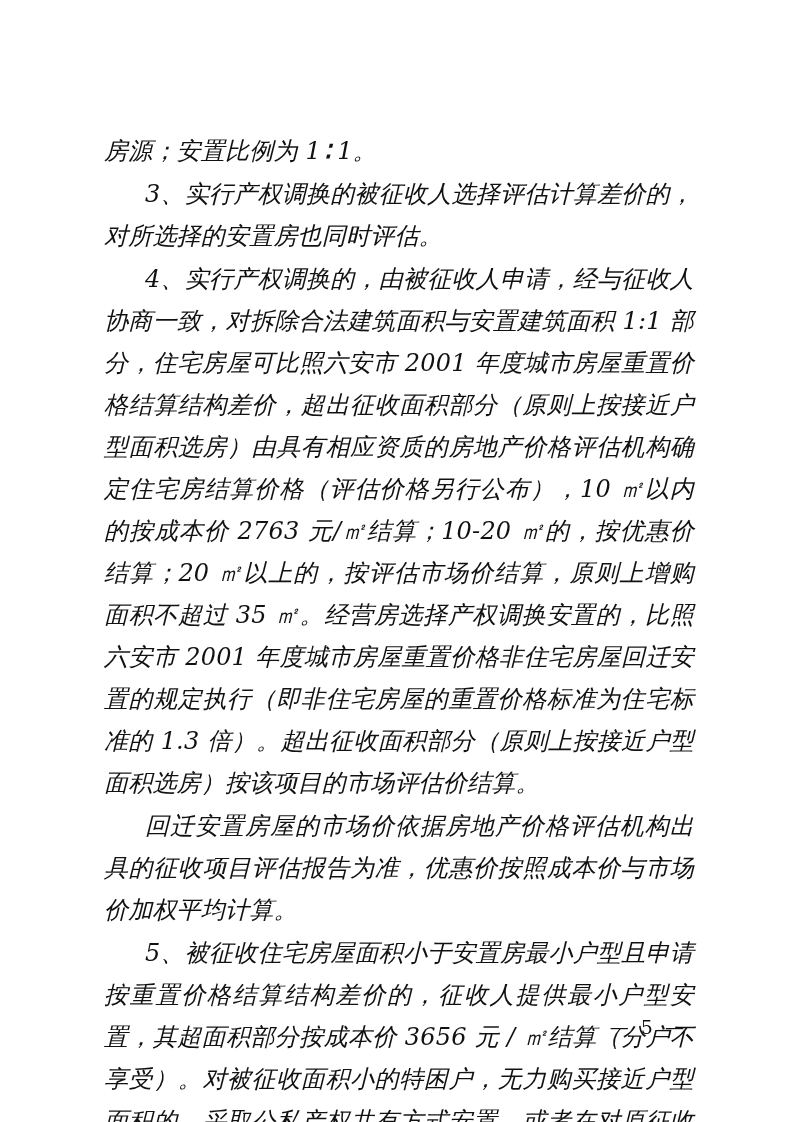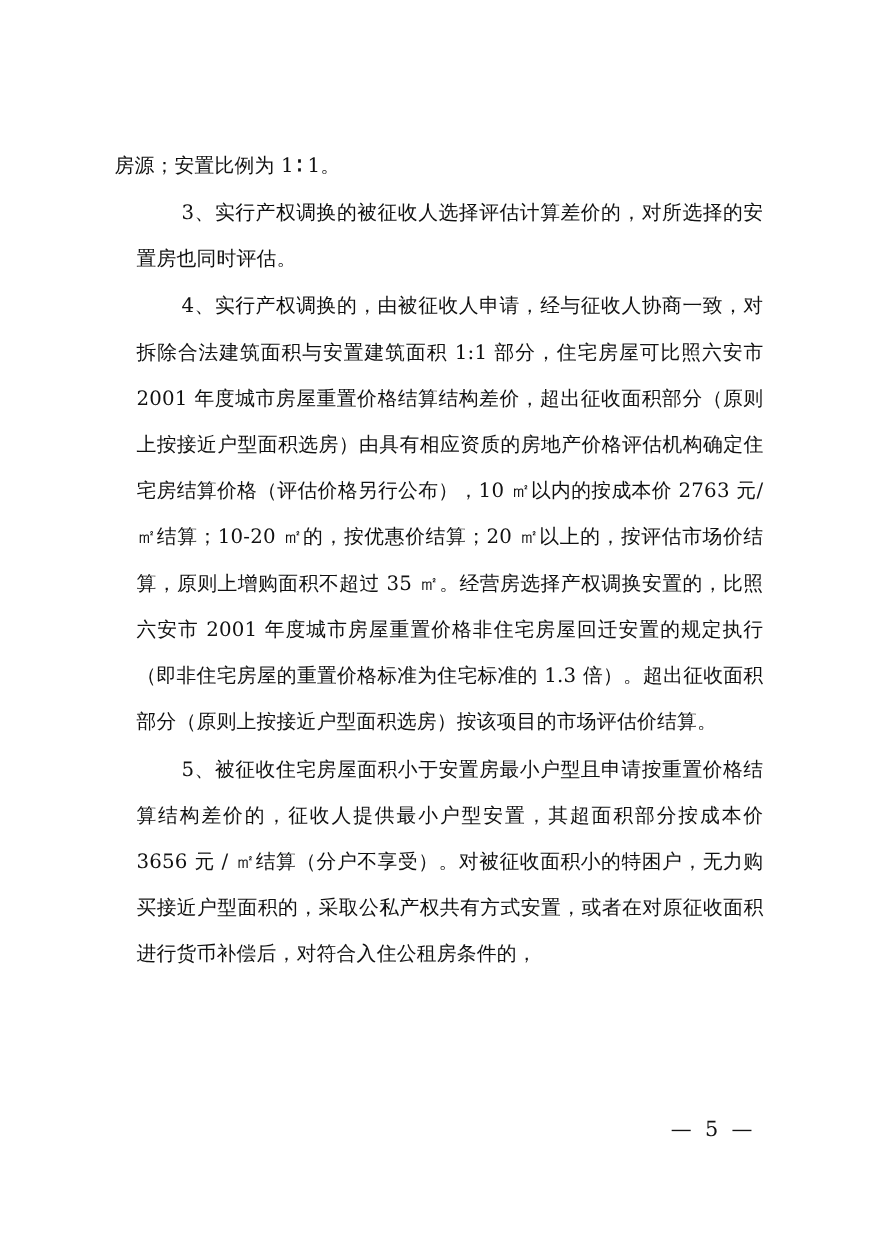--- a/index.html
+++ b/index.html
@@ -18,48 +18,49 @@
     color: #1a1a1a;
   }
   .body-block {
     position: absolute;
     left: 104px;
     top: 130px;
     width: 590px;
   }
   p.para {
     margin: 0 0 1px 0;
-    font-size: 18px;
+    font-size: 24px;
     line-height: 42px;
     text-align: justify;
     text-justify: inter-ideograph;
     letter-spacing: 0.2px;
     color: #111111;
     font-family: "DejaVu Serif", "Liberation Serif", serif;
+    font-style: italic;
   }
   p.indent {
     text-indent: 41px;
-    margin-left: 20px;
   }
   .page-number-wrap {
     position: absolute;
     right: 106px;
     bottom: 84px;
     font-size: 19px;
     color: #111111;
     letter-spacing: 3px;
   }
 </style>
 </head>
 <body>
 
 <div class="page">
 
   <div class="body-block">
     <p class="para">房源；安置比例为 1∶ 1。</p>
     <p class="para indent">3、实行产权调换的被征收人选择评估计算差价的，对所选择的安置房也同时评估。</p>
     <p class="para indent">4、实行产权调换的，由被征收人申请，经与征收人协商一致，对拆除合法建筑面积与安置建筑面积 1:1 部分，住宅房屋可比照六安市 2001 年度城市房屋重置价格结算结构差价，超出征收面积部分（原则上按接近户型面积选房）由具有相应资质的房地产价格评估机构确定住宅房结算价格（评估价格另行公布），10 ㎡以内的按成本价 2763 元/㎡结算；10-20 ㎡的，按优惠价结算；20 ㎡以上的，按评估市场价结算，原则上增购面积不超过 35 ㎡。经营房选择产权调换安置的，比照六安市 2001 年度城市房屋重置价格非住宅房屋回迁安置的规定执行（即非住宅房屋的重置价格标准为住宅标准的 1.3 倍）。超出征收面积部分（原则上按接近户型面积选房）按该项目的市场评估价结算。</p>
+    <p class="para indent">回迁安置房屋的市场价依据房地产价格评估机构出具的征收项目评估报告为准，优惠价按照成本价与市场价加权平均计算。</p>
     <p class="para indent">5、被征收住宅房屋面积小于安置房最小户型且申请按重置价格结算结构差价的，征收人提供最小户型安置，其超面积部分按成本价 3656 元 / ㎡结算（分户不享受）。对被征收面积小的特困户，无力购买接近户型面积的，采取公私产权共有方式安置，或者在对原征收面积进行货币补偿后，对符合入住公租房条件的，</p>
   </div>
 
   <div class="page-number-wrap">— 5 —</div>
 
 </div>
 
 </body></html>

